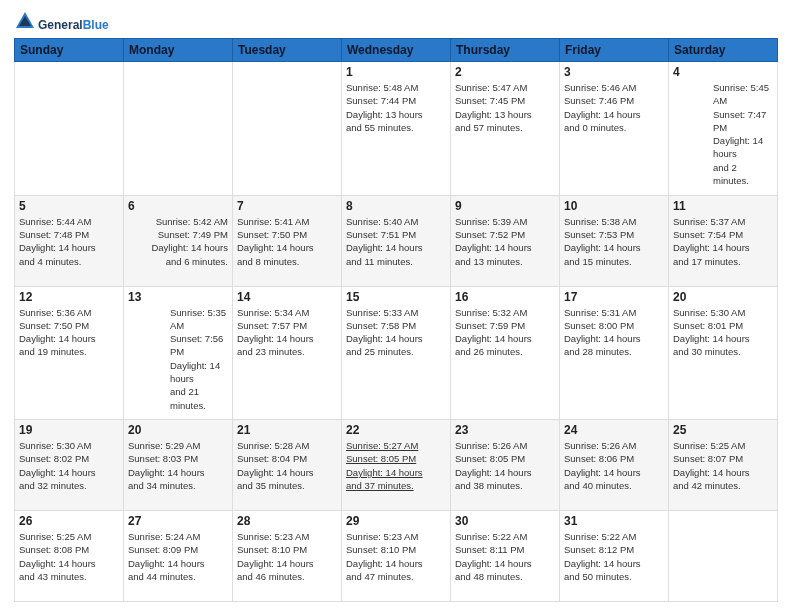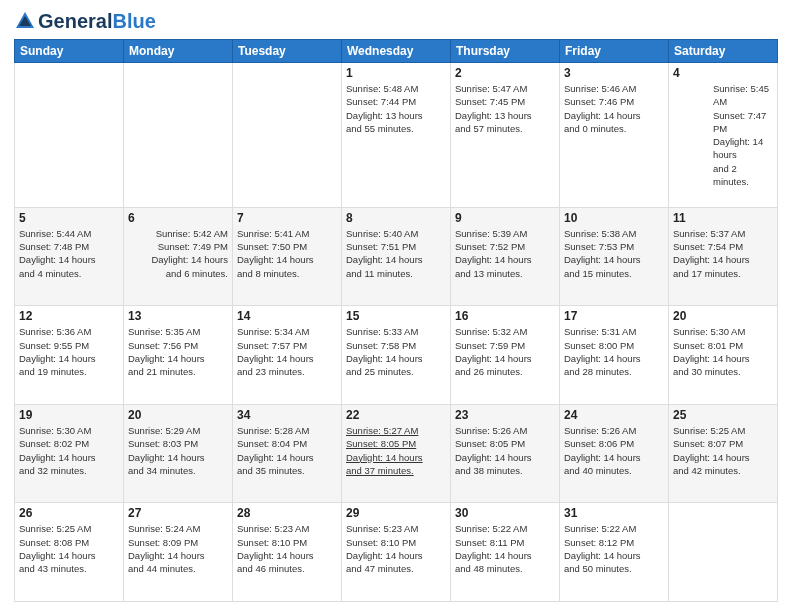--- a/index.html
+++ b/index.html
@@ -23,22 +23,22 @@
       align-items: flex-start;
       margin-bottom: 6px;
     }
     .logo-area {
       display: flex;
       flex-direction: column;
       align-items: flex-start;
     }
     .logo-text {
       display: flex;
-      align-items: flex-start;
-      font-size: 20px;
+      align-items: flex-end;
+      font-size: 12px;
       font-weight: bold;
       color: #1a3a5c;
     }
     .logo-icon {
       width: 22px;
       height: 22px;
       margin-right: 2px;
     }
     .title-area {
       text-align: right;
@@ -55,21 +55,21 @@
     }
     .calendar {
       border: 1px solid #ccc;
       border-collapse: collapse;
       width: 100%;
       flex: 1;
       table-layout: fixed;
     }
     .calendar th {
       background-color: #2979c8;
-      color: #ffffff;
+      color: #0f172a;
       text-align: left;
       padding: 4px 5px;
       font-size: 12px;
       border: 1px solid #1a60a8;
     }
     .calendar td {
       vertical-align: top;
       padding: 3px 4px;
       border: 1px solid #ddd;
       font-size: 9.5px;
@@ -210,27 +210,27 @@
             <div class="day-info" style="white-space: pre-line;">Sunrise: 5:37 AM
 Sunset: 7:54 PM
 Daylight: 14 hours
 and 17 minutes.</div>
           </td>
         </tr>
         <tr>
           <td>
             <div class="day-num">12</div>
             <div class="day-info" style="white-space: pre-line;">Sunrise: 5:36 AM
-Sunset: 9:55 PM
+Sunset: 7:50 PM
 Daylight: 14 hours
 and 19 minutes.</div>
           </td>
           <td>
             <div class="day-num">13</div>
-            <div class="day-info" style="white-space: pre-line;">Sunrise: 5:35 AM
+            <div class="day-info" style="white-space: pre-line; margin-left: 42px;">Sunrise: 5:35 AM
 Sunset: 7:56 PM
 Daylight: 14 hours
 and 21 minutes.</div>
           </td>
           <td>
             <div class="day-num">14</div>
             <div class="day-info" style="white-space: pre-line;">Sunrise: 5:34 AM
 Sunset: 7:57 PM
 Daylight: 14 hours
 and 23 minutes.</div>
@@ -273,21 +273,21 @@
 and 32 minutes.</div>
           </td>
           <td>
             <div class="day-num">20</div>
             <div class="day-info" style="white-space: pre-line;">Sunrise: 5:29 AM
 Sunset: 8:03 PM
 Daylight: 14 hours
 and 34 minutes.</div>
           </td>
           <td>
-            <div class="day-num">34</div>
+            <div class="day-num">21</div>
             <div class="day-info" style="white-space: pre-line;">Sunrise: 5:28 AM
 Sunset: 8:04 PM
 Daylight: 14 hours
 and 35 minutes.</div>
           </td>
           <td>
             <div class="day-num">22</div>
             <div class="day-info" style="white-space: pre-line; text-decoration: underline;">Sunrise: 5:27 AM
 Sunset: 8:05 PM
 Daylight: 14 hours

